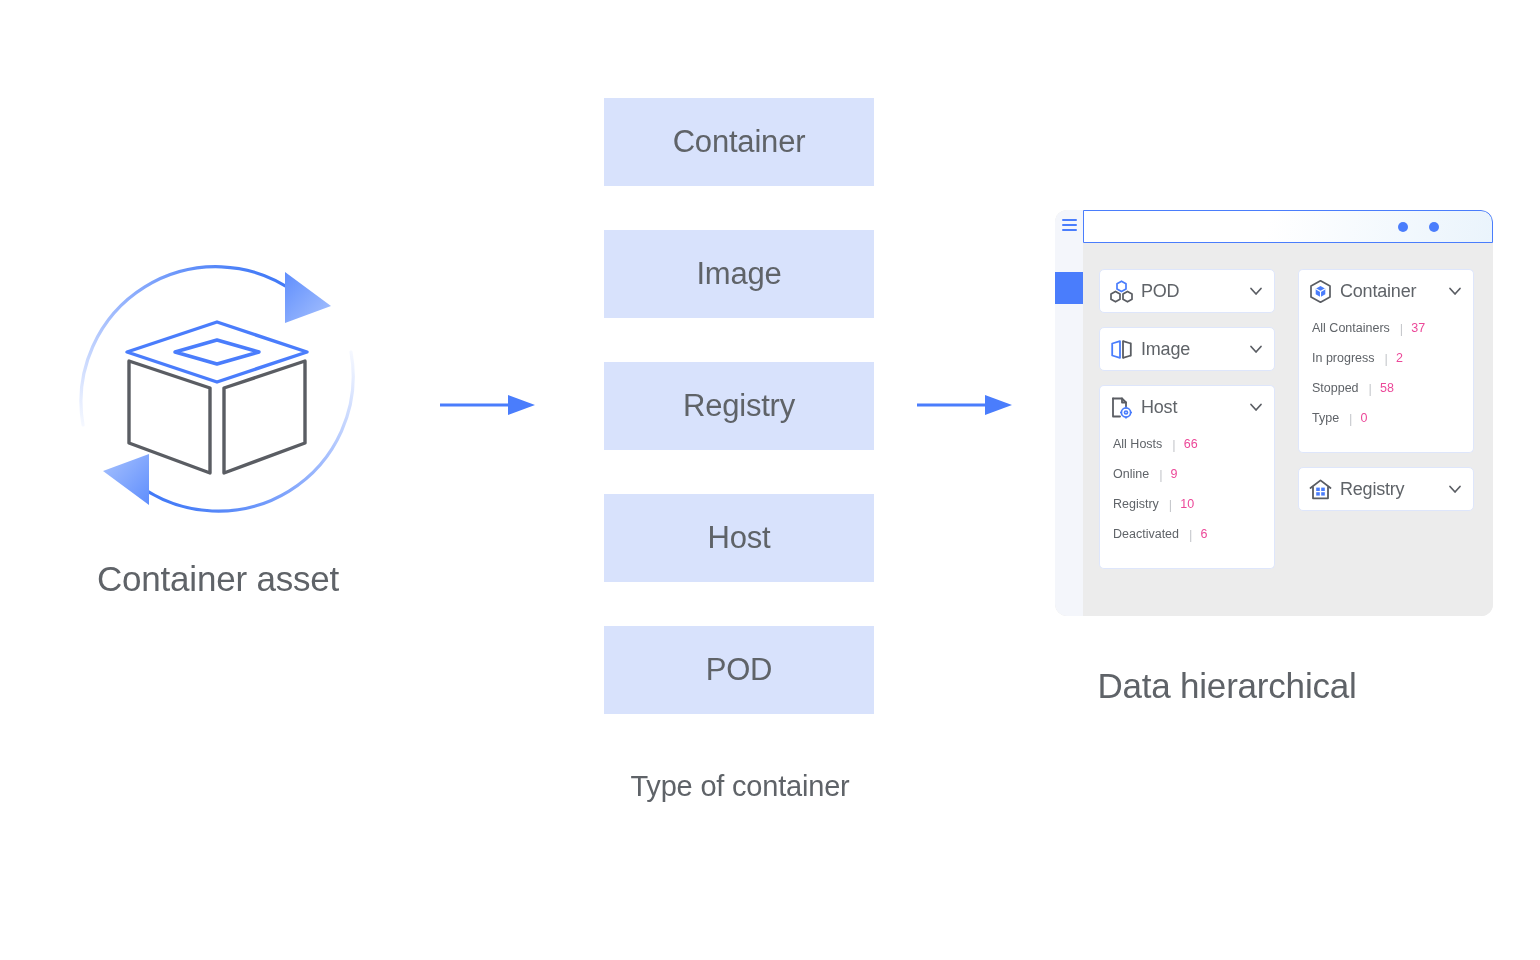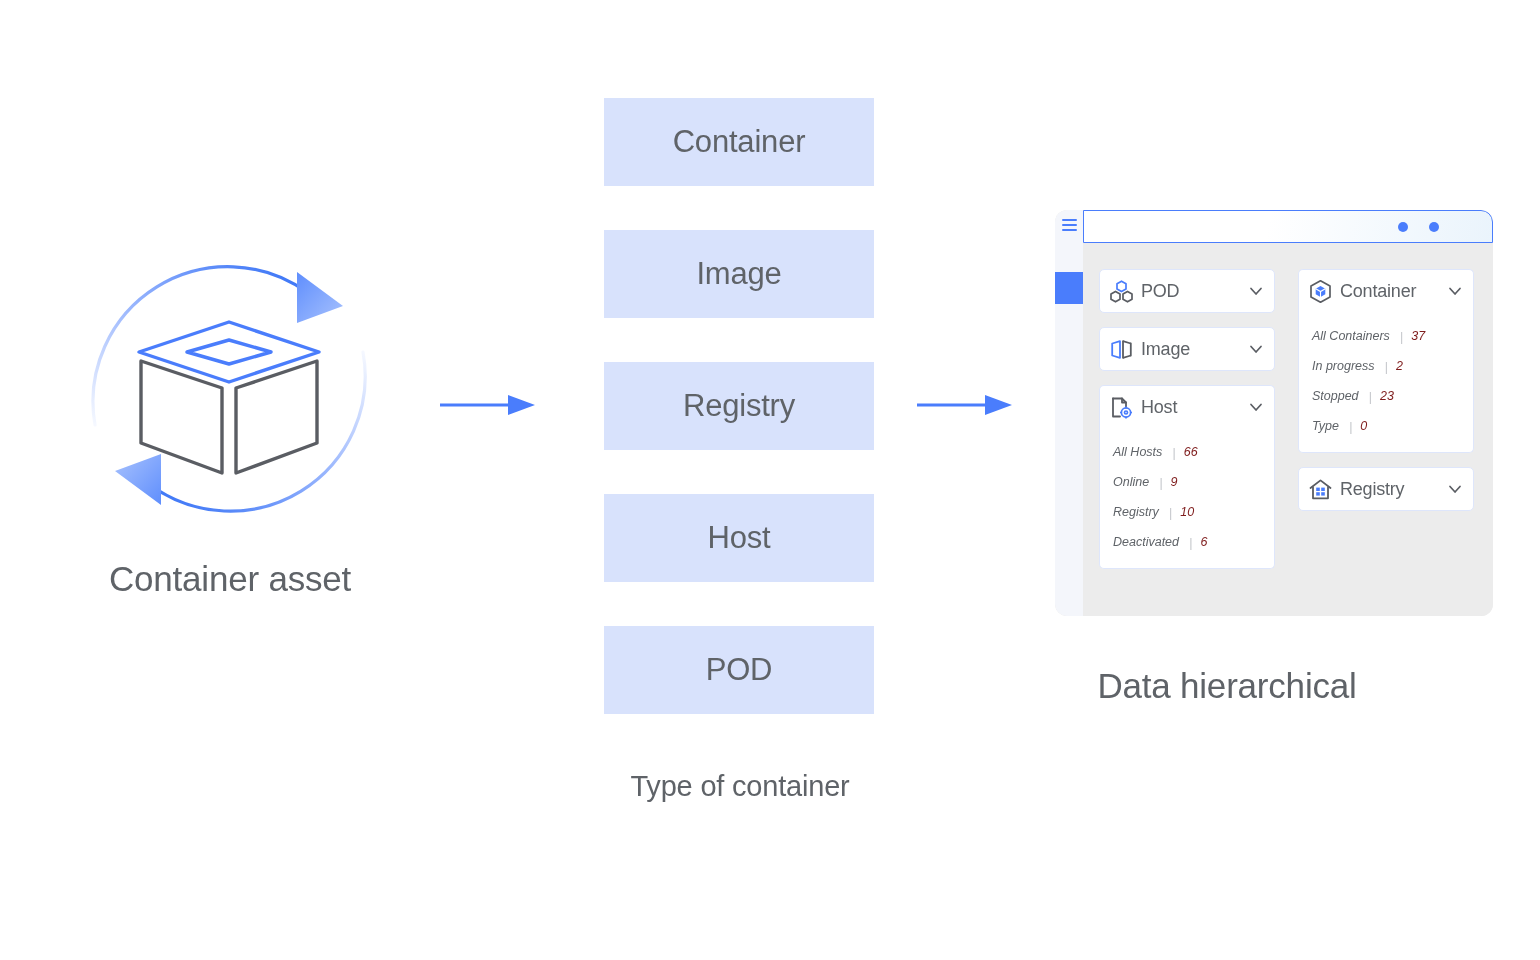--- a/index.html
+++ b/index.html
@@ -18,21 +18,21 @@
     width: 1540px;
     height: 960px;
     background: #ffffff;
     border-radius: 26px;
     overflow: hidden;
   }
 
   
   #left-section {
     position: absolute;
-    left: 40px;
+    left: 28px;
     top: 220px;
     width: 380px;
     height: 450px;
   }
   #cycle-icon-wrap {
     position: absolute;
     left: 25px;
     top: 10px;
     width: 330px;
     height: 320px;
@@ -211,33 +211,32 @@
   .card-stats {
     background: #ffffff;
     border: 1.4px solid #dee6fb;
     border-top: none;
     border-radius: 0 0 5px 5px;
     padding: 9px 0 11px 13px;
     margin-bottom: 14px;
   }
   .stat-row {
     display: flex;
-    align-items: center;
+    align-items: flex-start;
     height: 30px;
     font-size: 12.5px;
     color: #5f6368;
-    font-style: italic;
   }
   .stat-label { white-space: nowrap; }
   .stat-sep {
     color: #c6c8cc;
     margin: 0 8px 0 10px;
     font-size: 13px;
   }
-  .stat-value { color: #7f1d1d; }
+  .stat-value { color: #ec4899; }
 
   #right-caption {
     position: absolute;
     left: 1012px;
     top: 662px;
     width: 430px;
     text-align: center;
     font-size: 35px;
     line-height: 48px;
     color: #5f6368;
@@ -463,21 +462,21 @@
             <span class="stat-value">37</span>
           </div>
           <div class="stat-row">
             <span class="stat-label">In progress</span>
             <span class="stat-sep">|</span>
             <span class="stat-value">2</span>
           </div>
           <div class="stat-row">
             <span class="stat-label">Stopped</span>
             <span class="stat-sep">|</span>
-            <span class="stat-value">23</span>
+            <span class="stat-value">58</span>
           </div>
           <div class="stat-row">
             <span class="stat-label">Type</span>
             <span class="stat-sep">|</span>
             <span class="stat-value">0</span>
           </div>
         </div>
 
         <div class="card">
           <div class="card-header">

